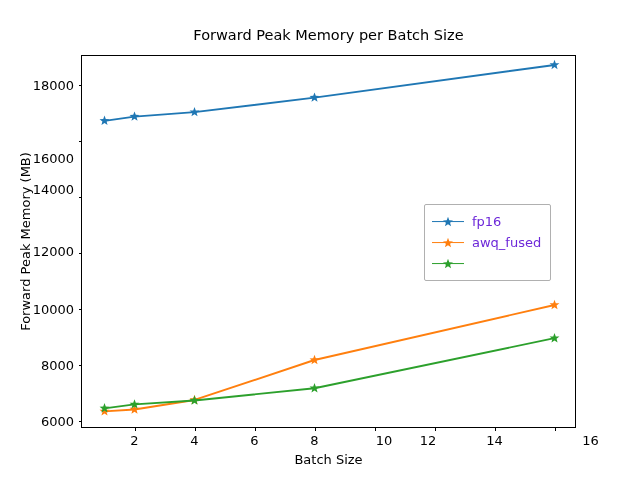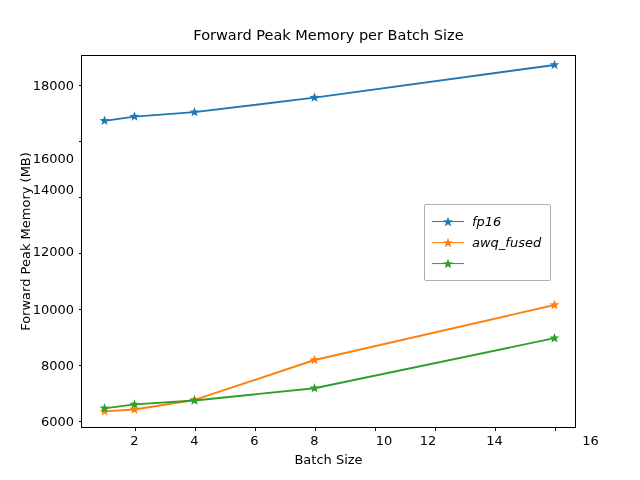--- a/index.html
+++ b/index.html
@@ -142,23 +142,22 @@
   .legend-star {
     position: absolute;
     left: 50%;
     top: 50%;
     transform: translate(-50%, -50%);
     width: 11px;
     height: 11px;
   }
   .legend-label {
     font-size: 13px;
-    color: #000000;
-    white-space: nowrap;
-    font-style: italic;
+    color: #6d28d9;
+    white-space: nowrap;
   }
   svg.series-svg {
     position: absolute;
     left: 0;
     top: 0;
     overflow: visible;
   }
 </style>
 </head>
 <body>

